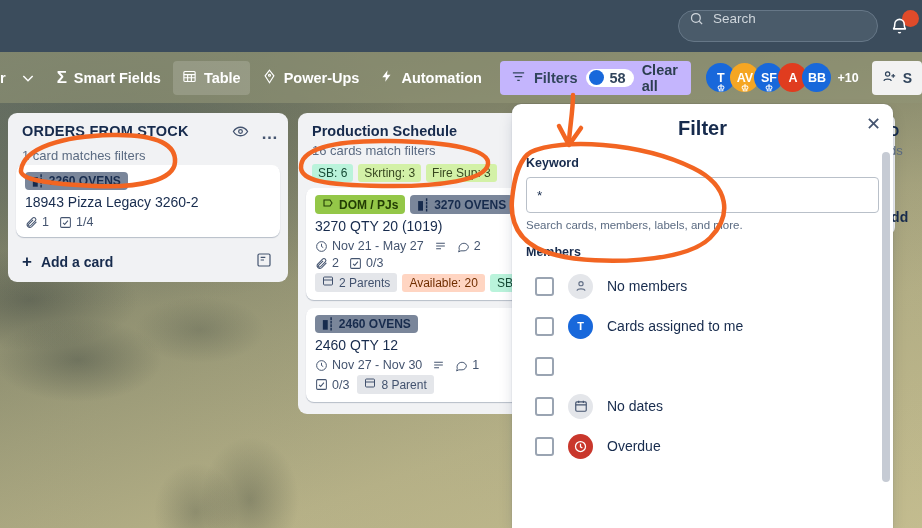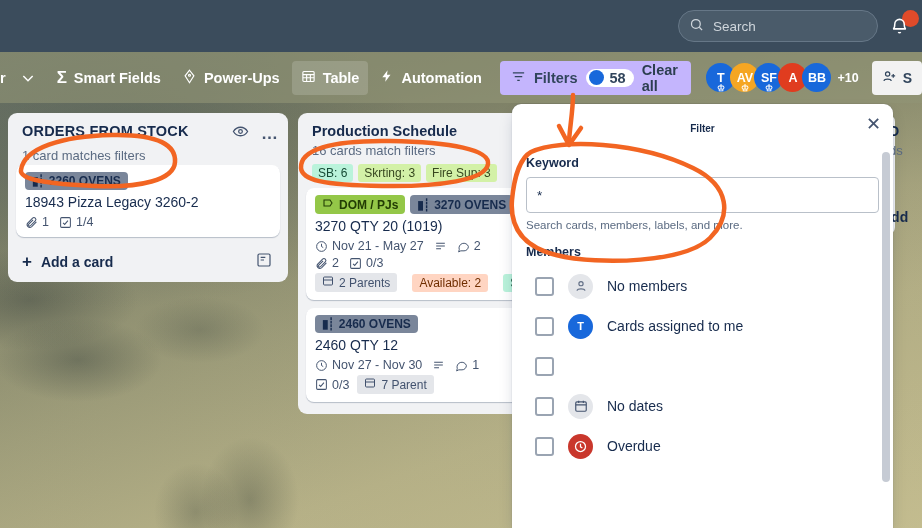--- a/index.html
+++ b/index.html
@@ -32,21 +32,21 @@
   }
 
   
   #appbar {
     position: absolute; top: 0; left: 0; right: 0; height: 52px;
     background: #3b4c5c;
     display: flex; align-items: center; justify-content: flex-end;
     padding-right: 6px; z-index: 40;
   }
   .search-box {
-    display: flex; align-items: center; gap: 9px;
+    display: flex; align-items: flex-start; gap: 9px;
     width: 200px; height: 32px;
     background: #4a5b6a;
     border: 1px solid #667787;
     border-radius: 16px;
     padding: 0 10px;
     color: #d9dee3;
     font-size: 13.5px;
   }
   .search-box .ph { color: #cfd6dc; }
   .bell-wrap { position: relative; width: 34px; height: 34px; margin-left: 4px;
@@ -161,21 +161,21 @@
 
   
   #filter-panel {
     position: absolute; top: 104px; left: 512px; width: 381px; height: 424px;
     background: #ffffff;
     border-radius: 9px 9px 0 0;
     box-shadow: 0 8px 16px -4px rgba(9,30,66,.25), 0 0 1px rgba(9,30,66,.31);
     z-index: 50; padding: 10px 14px 0 14px; overflow: hidden;
   }
   .fp-head { display:flex; align-items:center; justify-content:center; position:relative; height:28px;}
-  .fp-title { font-size:10px; font-weight:bold; color:#172b4d; }
+  .fp-title { font-size:20px; font-weight:bold; color:#172b4d; }
   .fp-close { position:absolute; right:-2px; top:1px; color:#44546f; font-size:18px; line-height:18px; }
   .fp-sec { font-size:12.5px; font-weight:bold; color:#172b4d; margin: 14px 0 7px; }
   .fp-input {
     width: 100%; height: 36px; border: 1px solid #b9c0c9; border-radius: 4px;
     padding: 0 10px; font-size: 13.5px; color: #172b4d; background:#fff;
     font-family: "Liberation Sans", sans-serif;
   }
   .fp-hint { font-size:11.5px; color:#5b6b82; margin-top:6px; }
   .fp-row { display:flex; align-items:center; gap:14px; height:40px; }
   .fp-check { width:19px; height:19px; border:2px solid #9aa4b2; border-radius:3px; background:#fff; flex:0 0 19px; margin-left:9px;}
@@ -310,31 +310,31 @@
           <span>2</span>
         </span>
         <span class="badge">
           <svg width="13" height="13" viewBox="0 0 24 24" fill="none" stroke="#44546f" stroke-width="1.9">
             <rect x="3" y="3" width="18" height="18" rx="2"></rect>
               <path d="M7.5 12.5l3 3 6-7"></path>
           </svg>
           <span>0/3</span>
         </span>
       </div>
-      <div class="badges" style="gap:15px;">
+      <div class="badges" style="gap:5px;">
         <span class="badge-box">
           <span>
             <svg width="12" height="12" viewBox="0 0 24 24" fill="none" stroke="#42526e" stroke-width="2">
               <rect x="3" y="4" width="18" height="16" rx="2"></rect>
                 <path d="M3 10h18"></path>
             </svg>
           </span>
           <span>2 Parents</span>
         </span>
-        <span class="badge-pill" style="background:#ffd5c2;color:#702e00;">Available: 2</span>
+        <span class="badge-pill" style="background:#ffd5c2;color:#702e00;">Available: 20</span>
         <span class="badge-pill" style="background:#baf3db;color:#164b35;">SB: 9</span>
       </div>
     </div>
 
     <div class="card">
       <div class="card-labels">
         <span class="lbl" style="background:#7a869a;color:#172b4d;">
           <span style="letter-spacing:-1px;">▮┊</span>
           <span>2460 OVENS</span>
         </span>
@@ -368,21 +368,21 @@
           </svg>
           <span>0/3</span>
         </span>
         <span class="badge-box">
           <span>
             <svg width="12" height="12" viewBox="0 0 24 24" fill="none" stroke="#42526e" stroke-width="2">
               <rect x="3" y="4" width="18" height="16" rx="2"></rect>
                 <path d="M3 10h18"></path>
             </svg>
           </span>
-          <span>7 Parent</span>
+          <span>8 Parent</span>
         </span>
       </div>
     </div>
 
   </div>
 
   <div class="list hidden-list" style="position:absolute; left:605px; top:10px; width:290px; max-height:240px;">
     <div class="list-head">
       <div class="list-title" style="padding-left:260px;">ED</div>
     </div>
@@ -480,40 +480,40 @@
     <svg width="16" height="16" viewBox="0 0 24 24" fill="none" stroke="#ffffff" stroke-width="2.2">
         <path d="M5 9l7 7 7-7"></path>
       </svg>
   </div>
 
   <div class="tb-item">
     <span style="font-size:17px;">Σ</span>
     <span>Smart Fields</span>
   </div>
 
+  <div class="tb-item boxed">
+    <span>
+      <svg width="15" height="15" viewBox="0 0 24 24" fill="none" stroke="#ffffff" stroke-width="1.8">
+        <rect x="3" y="4" width="18" height="16" rx="1.5"></rect>
+          <path d="M3 9h18M3 14h18M9 9v11M15 9v11"></path>
+      </svg>
+    </span>
+    <span>Table</span>
+  </div>
+
   <div class="tb-item">
     <span>
       <svg width="15" height="15" viewBox="0 0 24 24" fill="none" stroke="#ffffff" stroke-width="1.9">
         <path d="M12 2l7 9-7 11-7-11z"></path>
           <circle cx="12" cy="10" r="1.6"></circle>
       </svg>
     </span>
     <span>Power-Ups</span>
   </div>
 
-  <div class="tb-item boxed">
-    <span>
-      <svg width="15" height="15" viewBox="0 0 24 24" fill="none" stroke="#ffffff" stroke-width="1.8">
-        <rect x="3" y="4" width="18" height="16" rx="1.5"></rect>
-          <path d="M3 9h18M3 14h18M9 9v11M15 9v11"></path>
-      </svg>
-    </span>
-    <span>Table</span>
-  </div>
-
   <div class="tb-item">
     <span>
       <svg width="14" height="14" viewBox="0 0 24 24" fill="#ffffff" stroke="none">
           <path d="M13 2L4 14h6l-1 8 9-12h-6z"></path>
         </svg>
     </span>
     <span>Automation</span>
   </div>
 
   <div class="filters-pill">

